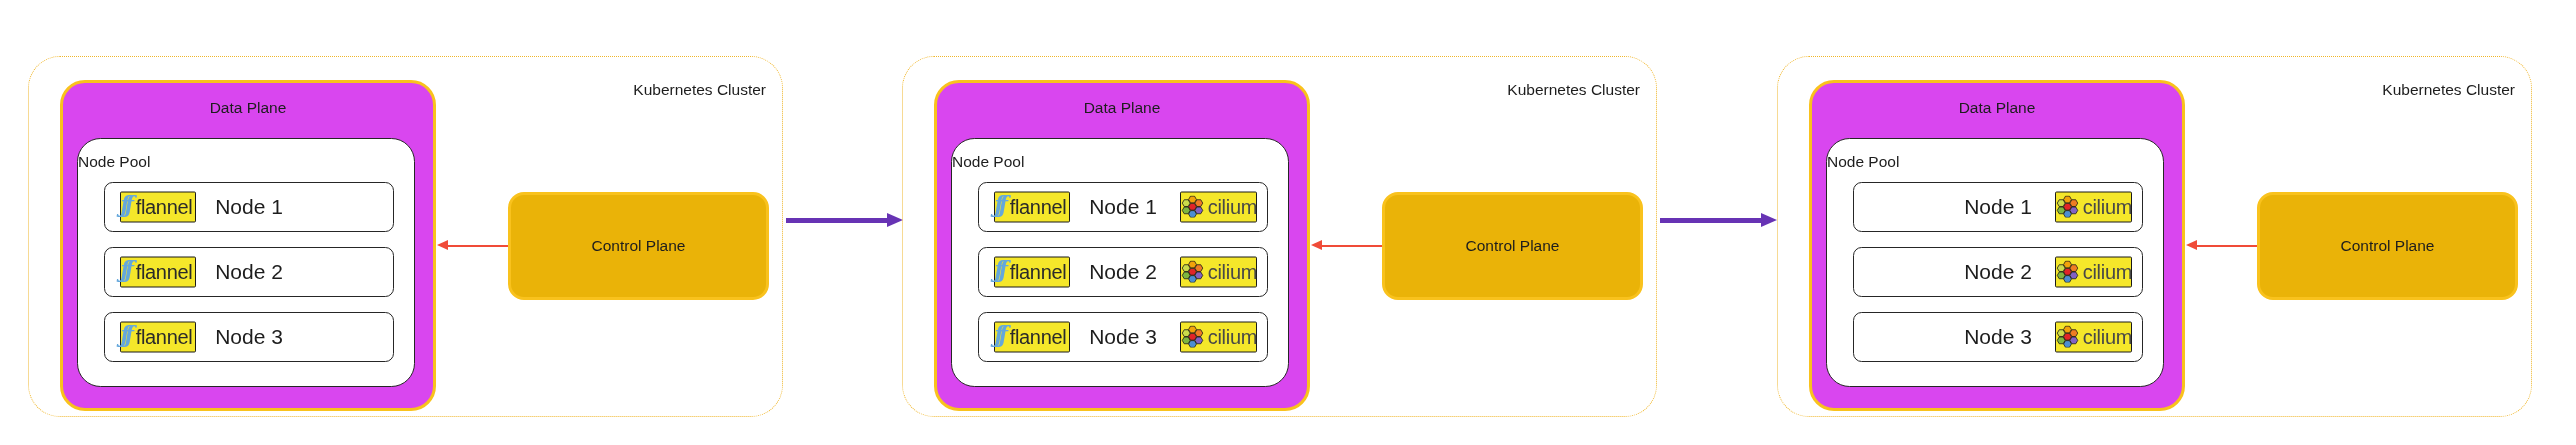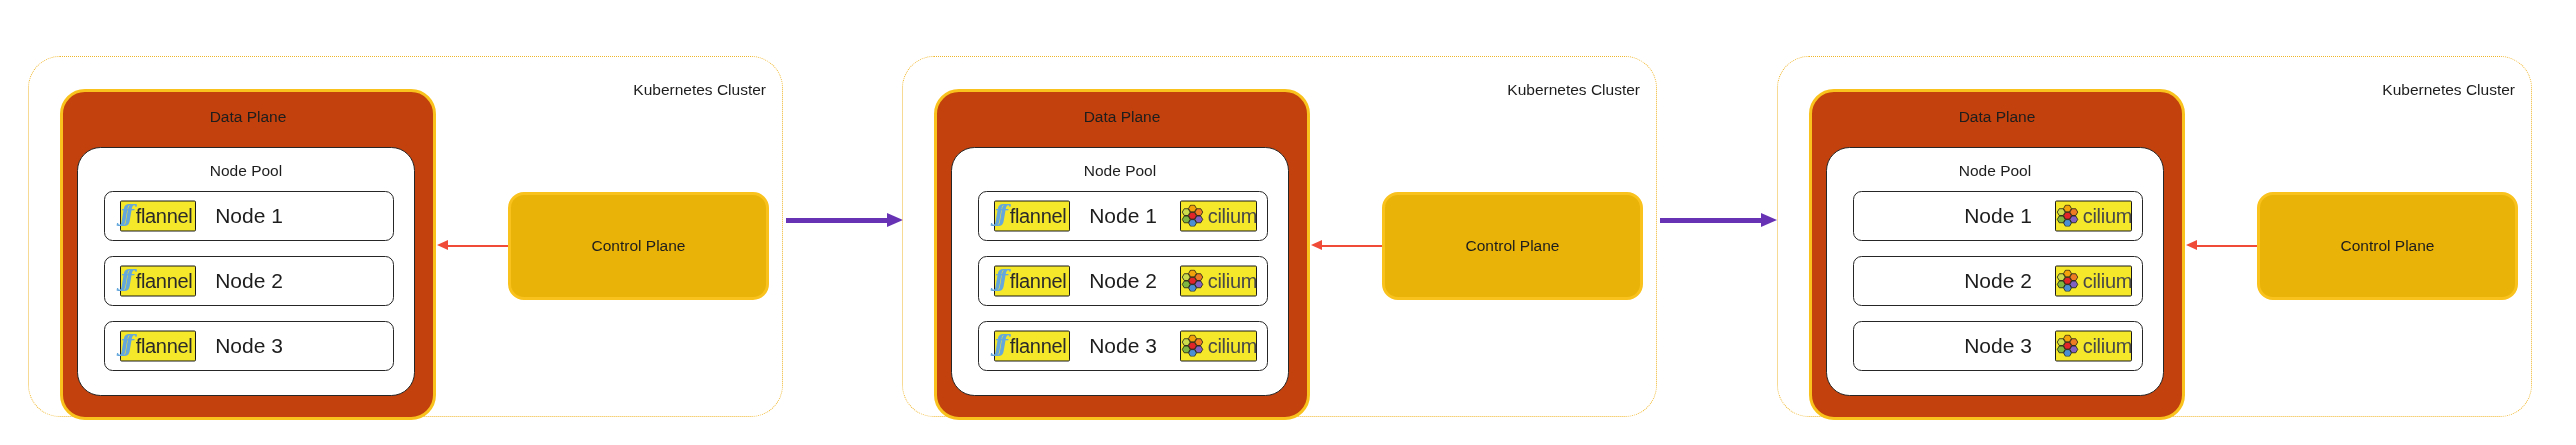--- a/index.html
+++ b/index.html
@@ -10,29 +10,29 @@
   
   .cluster{
     position:absolute;top:56px;width:755px;height:361px;
     border:1.6px dotted #F0B62A;border-radius:32px;box-sizing:border-box;
   }
   .c1{left:28px}.c2{left:902px}.c3{left:1777px}
   .cluster-title{position:absolute;top:23.6px;right:16px;font-size:15.5px;white-space:nowrap;}
   
   .data-plane{
     position:absolute;left:31px;top:22.5px;width:376px;height:331px;
-    border:3.7px solid #F9C21D;border-radius:25px;box-sizing:border-box;background:#c2410c;margin-top:9px;
+    border:3.7px solid #F9C21D;border-radius:25px;box-sizing:border-box;background:#d946ef;
   }
   .dp-title{text-align:center;margin-top:16px;font-size:15.5px;}
   
   .node-pool{
     position:absolute;left:14px;top:55px;width:338px;height:249px;
     border:1.6px solid #262626;border-radius:23.6px;box-sizing:border-box;background:#ffffff;
   }
-  .np-title{text-align:center;margin-top:14px;font-size:15.5px;}
+  .np-title{text-align:left;margin-top:14px;font-size:15.5px;}
   
   .node-row{
     position:absolute;left:26px;width:290px;height:50px;
     border:1.6px solid #262626;border-radius:8.6px;box-sizing:border-box;background:#ffffff;
   }
   .r1{top:43px}.r2{top:108px}.r3{top:173px}
   .node-label{
     position:absolute;left:0;right:0;top:0;bottom:0;
     display:flex;align-items:center;justify-content:center;font-size:21px;
   }

